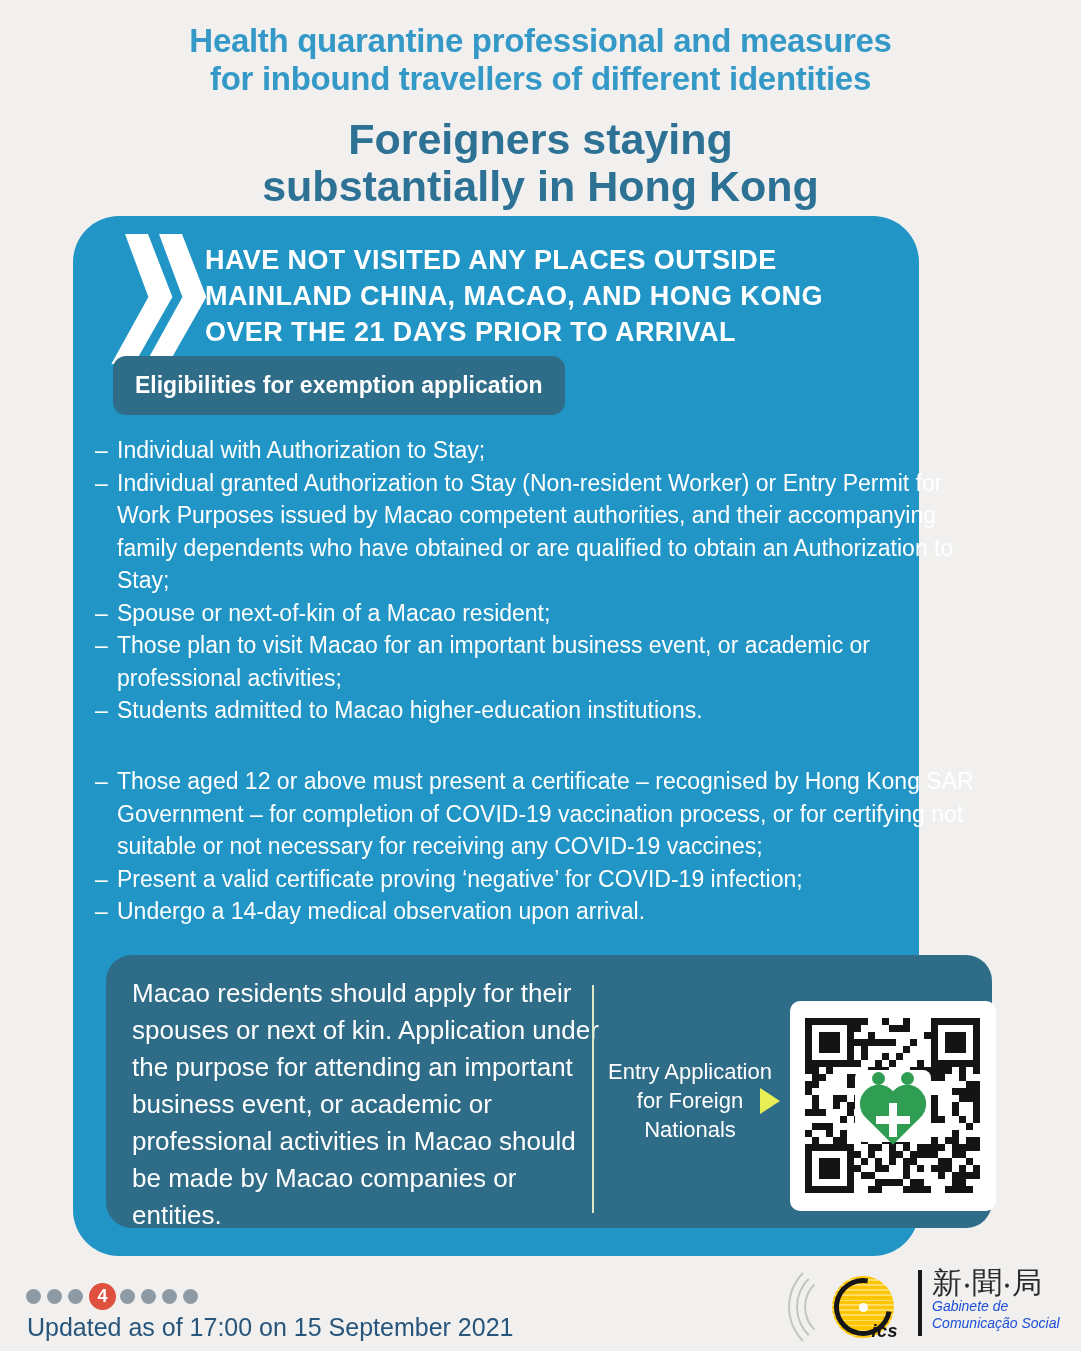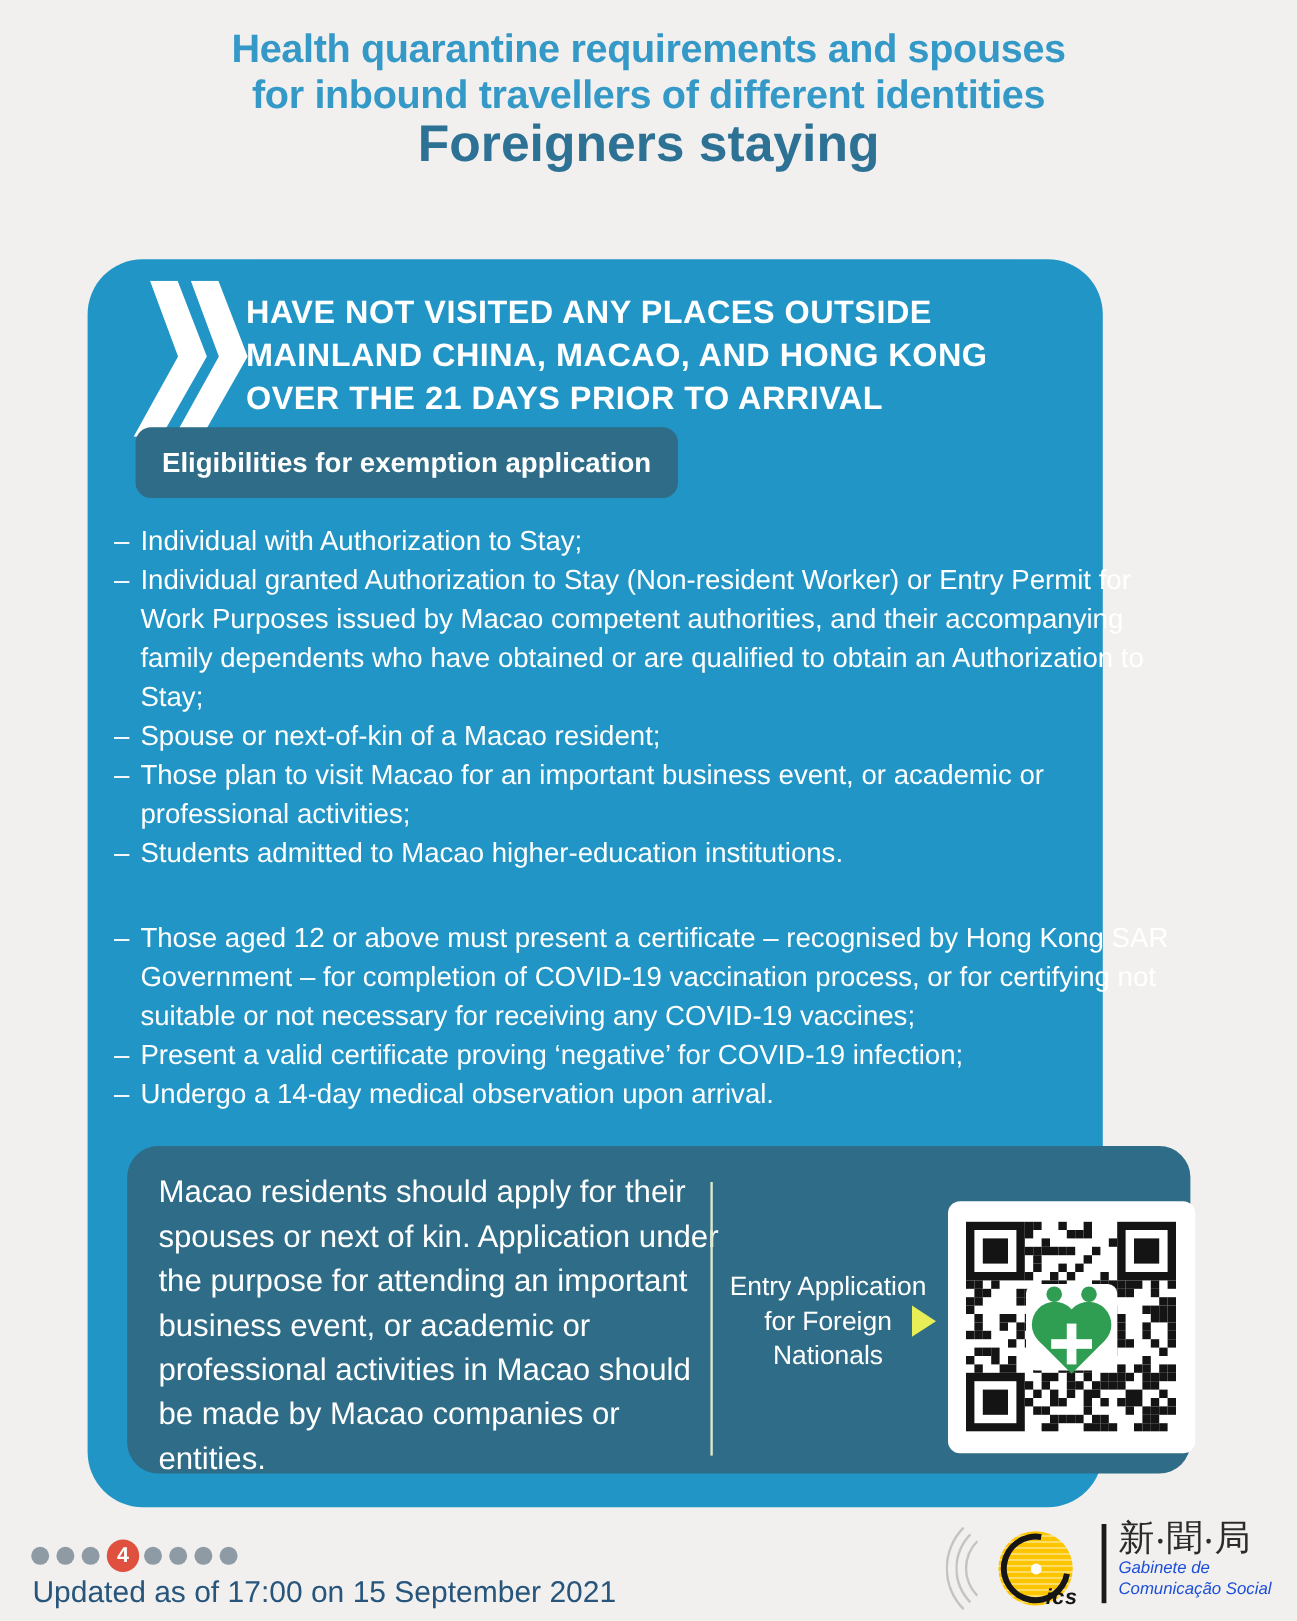--- a/index.html
+++ b/index.html
@@ -1,21 +1,21 @@
 <!DOCTYPE html>
 <html><head>
 <meta charset="utf-8">
 <style>
   * { margin:0; padding:0; box-sizing:border-box; }
   html,body { width:1081px; height:1351px; }
   body { background:#f1f0ee; font-family:"Liberation Sans", sans-serif; position:relative; overflow:hidden; }
 
   .page-title { position:absolute; left:0; top:22px; width:100%; text-align:center;
     color:#3599c8; font-weight:800; font-size:33px; line-height:38px; letter-spacing:-0.3px; }
-  .page-subtitle { position:absolute; left:0; top:97px; width:100%; text-align:center;
+  .page-subtitle { position:absolute; left:0; top:116px; width:100%; text-align:center;
     color:#2d7195; font-weight:800; font-size:43px; line-height:47px; }
 
   .card { position:absolute; left:73px; top:216px; width:846px; height:1040px;
     background:#2195c5; border-radius:46px; }
 
   .chevrons { position:absolute; left:38px; top:18px; width:100px; height:130px; }
 
   .card-heading { position:absolute; left:132px; top:26px; color:#ffffff;
     font-weight:800; font-size:27px; line-height:36px; letter-spacing:0.4px; }
 
@@ -81,26 +81,27 @@
     font-size:18px; color:#141414; letter-spacing:0.5px; text-transform:lowercase; }
   .logo-bar { position:absolute; left:116px; top:12px; width:4px; height:66px; background:#1a1a1a; }
   .logo-text { position:absolute; left:130px; top:10px; }
   .logo-cn { font-size:30px; color:#2b2b2b; letter-spacing:1px; line-height:30px; }
   .logo-pt { font-size:14px; font-style:italic; color:#1d4ed8; line-height:17px; }
 </style>
 </head>
 <body>
 
 <div class="page-title">
-  <div>Health quarantine requirements and spouses</div>
+  <div>Health quarantine professional and measures</div>
   <div>for inbound travellers of different identities</div>
 </div>
 
 <div class="page-subtitle">
   <div>Foreigners staying</div>
+  <div>substantially in Hong Kong</div>
 </div>
 
 <div class="card">
 
   <div class="chevrons">
     <svg width="100" height="130" viewBox="0 0 100 130">
       <g fill="#ffffff" transform="skewX(-6) translate(14,0)">
         <polygon points="0,0 23,0 54,63 23,130 0,130 30,63"></polygon>
         <polygon points="34,0 57,0 88,63 57,130 34,130 64,63"></polygon>
       </g>

